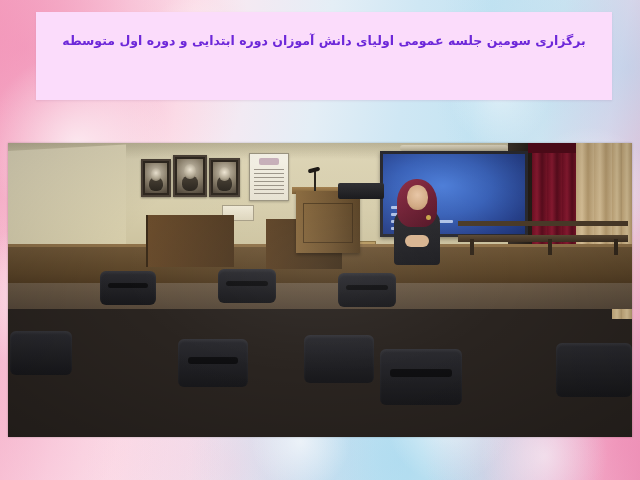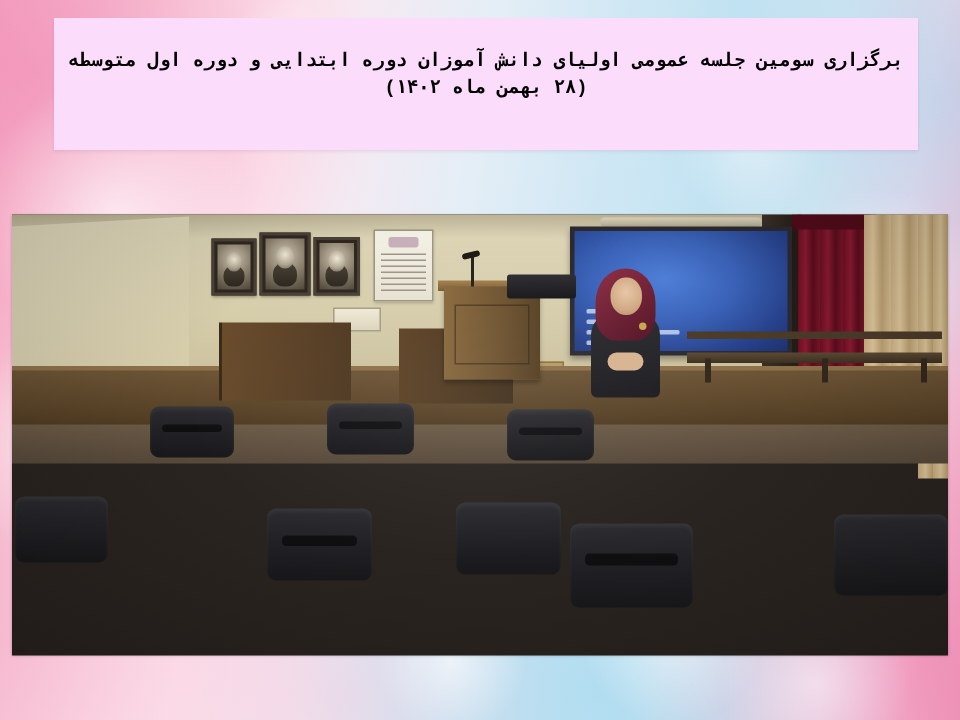--- a/index.html
+++ b/index.html
@@ -78,25 +78,24 @@
     box-shadow: 0 1px 2px rgba(160,110,160,0.18);
   }
   #title-banner .title-inner {
     position: absolute;
     left: 0; right: 0;
     top: 20px;
     text-align: center;
     direction: rtl;
   }
   .title-line {
-    color: #000000;
+    color: #6d28d9;
     font-weight: bold;
     line-height: 1.45;
     white-space: nowrap;
-    font-family: Liberation Mono, monospace;
   }
   .title-line-1 { font-size: 12.5px; letter-spacing: 0px; }
   .title-line-2 { font-size: 12.5px; }
 
   
   #photo {
     position: absolute;
     left: 8px;
     top: 143px;
     width: 624px;
@@ -356,21 +355,20 @@
 
 <div id="slide">
 
   <div class="bg-base"></div>
   <div class="bg-wash-a"></div>
   <div class="bg-wash-b"></div>
 
   <div id="title-banner">
     <div class="title-inner">
       <div class="title-line title-line-1">برگزاری سومین جلسه عمومی اولیای دانش آموزان دوره ابتدایی و دوره اول متوسطه</div>
-      <div class="title-line title-line-2">(۲۸ بهمن ماه ۱۴۰۲)</div>
     </div>
   </div>
 
   <div id="photo">
 
     <div class="ph-layer wall-main"></div>
     <div class="ph-layer wall-upper-shadow"></div>
     <div class="ph-layer wall-left-panel"></div>
     <div class="ph-layer wall-right-dark"></div>
 

